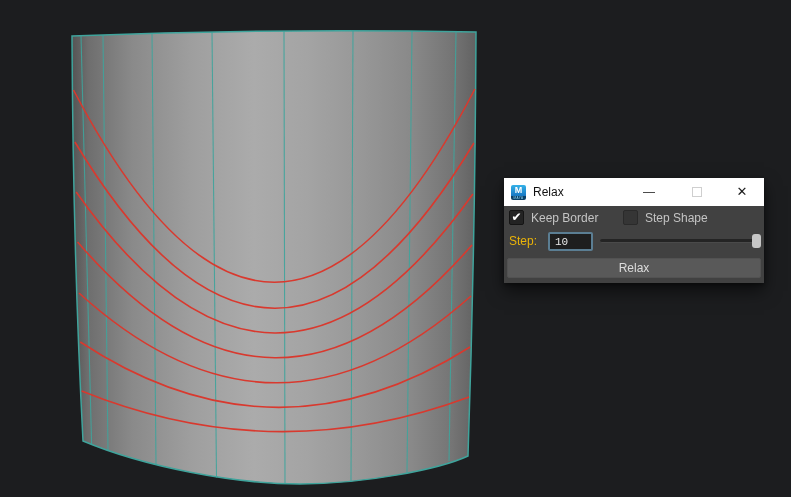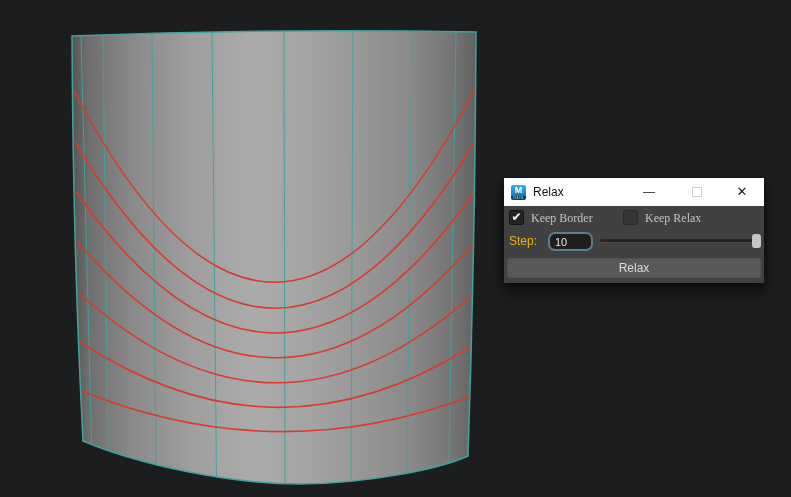--- a/index.html
+++ b/index.html
@@ -45,31 +45,31 @@
     position:relative; height:77px; background:#414141;
   }
   .cb {
     position:absolute; width:15px; height:15px; top:4px;
     background:#353535; border:1px solid #2a2a2a; border-radius:2px;
     color:#fff; font-size:12px; line-height:13px; text-align:center;
   }
   .cb.checked { background:#232323; border-color:#141414; }
   .cb .glyph { visibility:hidden; }
   .cb.checked .glyph { visibility:visible; }
-  .cb-label { position:absolute; top:5px; color:#c4c4c4;font-family:Liberation Serif, serif; }
+  .cb-label { position:absolute; top:5px; color:#c4c4c4; }
   #cb-border { left:5px; }
   #cb-border-label { left:27px; }
   #cb-shape { left:119px; }
   #cb-shape-label { left:141px; }
 
   .step-label { position:absolute; left:5px; top:28px; color:#eab308; }
   .step-input {
     position:absolute; left:44px; top:26px; width:45px; height:19px;
-    background:#1e1e1e; border:2px solid #5b7e93; border-radius:7px;
-    color:#e8e8e8; font-size:11px; font-family:Liberation Sans, sans-serif;
+    background:#1e1e1e; border:2px solid #5b7e93; border-radius:2px;
+    color:#e8e8e8; font-size:11px; font-family:Liberation Mono, monospace;
     padding:0 0 0 5px; outline:none;
   }
   .slider-track {
     position:absolute; left:96px; top:33px; width:161px; height:4px;
     background:#242424; border-radius:2px; border-bottom:1px solid #4a4a4a;
   }
   .slider-handle {
     position:absolute; top:28px; width:9px; height:14px;
     background:#c6c6c6; border-radius:3px;
   }
@@ -124,21 +124,21 @@
     </span>
     <span class="title-text">Relax</span>
     <span class="win-btn btn-min">—</span>
     <span class="win-btn btn-max"><span class="box"></span></span>
     <span class="win-btn btn-close">✕</span>
   </div>
   <div class="dialog-body">
     <span class="cb checked" id="cb-border"><span class="glyph">✔</span></span>
     <span class="cb-label" id="cb-border-label">Keep Border</span>
     <span class="cb" id="cb-shape"><span class="glyph">✔</span></span>
-    <span class="cb-label" id="cb-shape-label">Keep Relax</span>
+    <span class="cb-label" id="cb-shape-label">Step Shape</span>
 
     <span class="step-label">Step:</span>
     <input class="step-input" value="10" style="">
     <span class="slider-track"></span>
     <span class="slider-handle" id="step-handle" style="left: 248px;"></span>
 
     <div class="relax-button">Relax</div>
   </div>
 </div>
 

